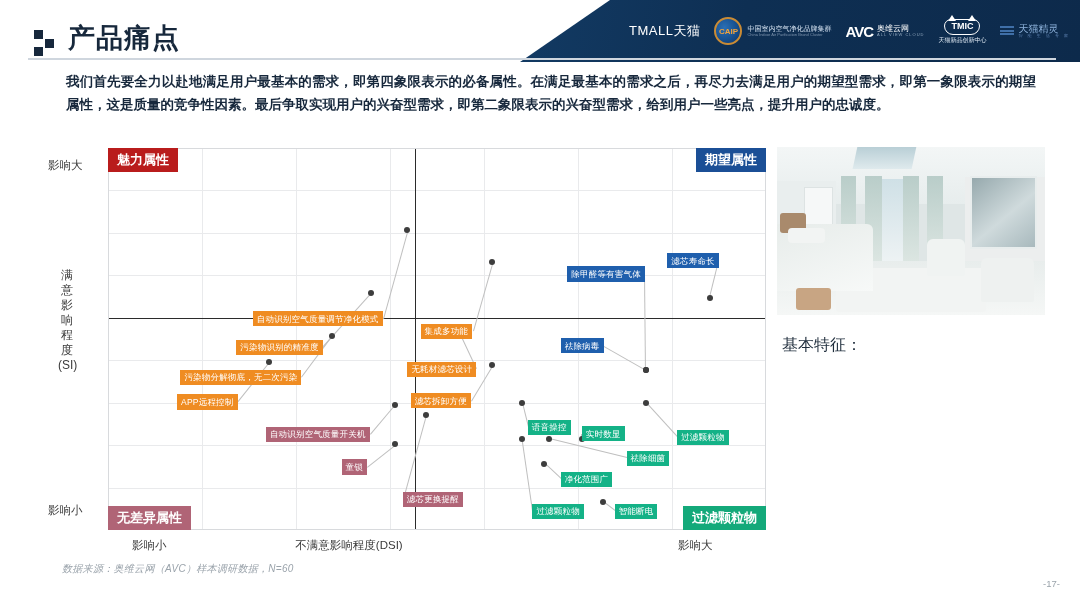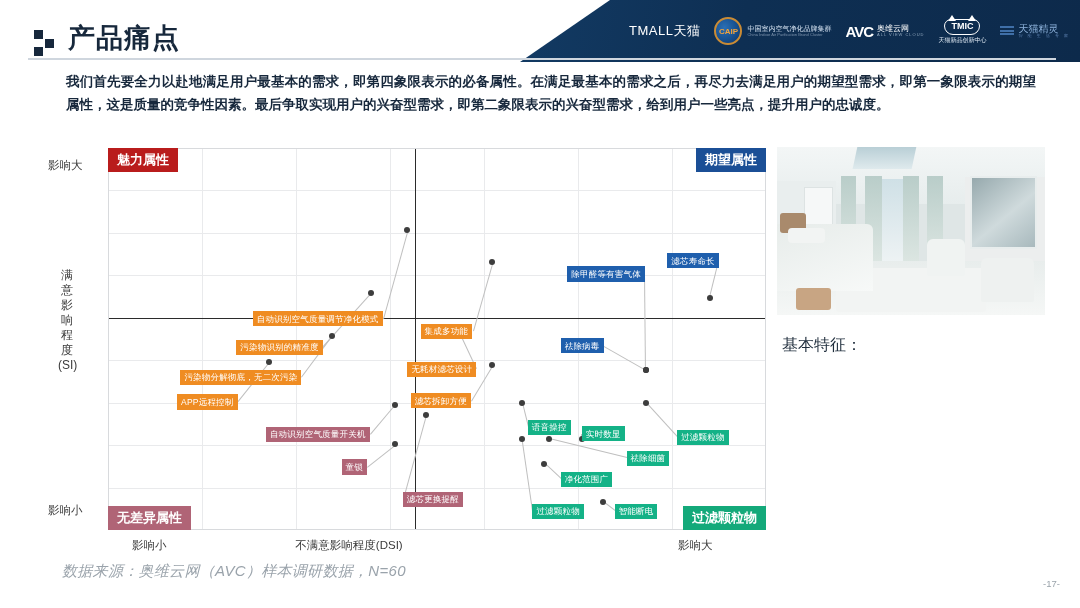--- a/index.html
+++ b/index.html
@@ -153,21 +153,21 @@
   .r-chair2 { position: absolute; right: 4%; top: 66%; width: 20%; height: 26%; background: #eef1f0; border-radius: 6px 6px 2px 2px; }
 
   #feature-block { position: absolute; left: 782px; top: 335px; width: 276px; }
   #feature-head { font-size: 16px; color: #1f2d3c; margin-bottom: 3px; }
   #feature-body { font-size: 13.5px; line-height: 1.55; color: #2d3a48; }
   .kw { color: #1668b3; font-weight: bold; font-size: 17px; }
 
   
   #source-note {
     position: absolute; left: 62px; top: 562px;
-    font-size: 15px; font-style: italic; color: #9aa3ab; letter-spacing: .3px;
+    font-size: 10px; font-style: italic; color: #9aa3ab; letter-spacing: .3px;
   }
   #page-number { position: absolute; right: 20px; top: 578px; font-size: 9.5px; color: #9aa3ab; }
 </style>
 </head>
 <body>
 
 <div id="header-band">
   <div class="band-bg"></div>
 </div>
 

